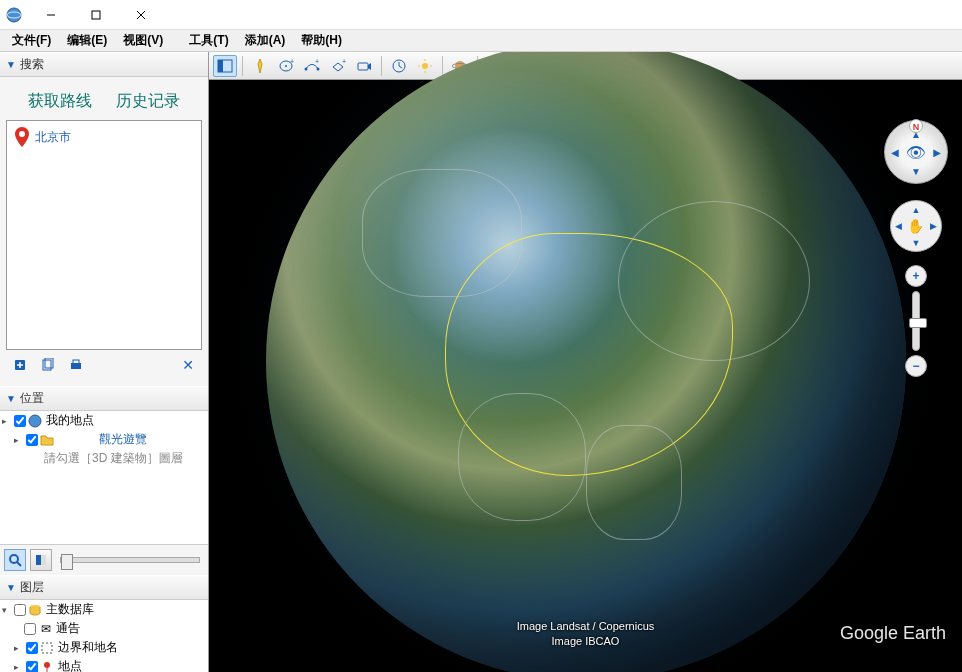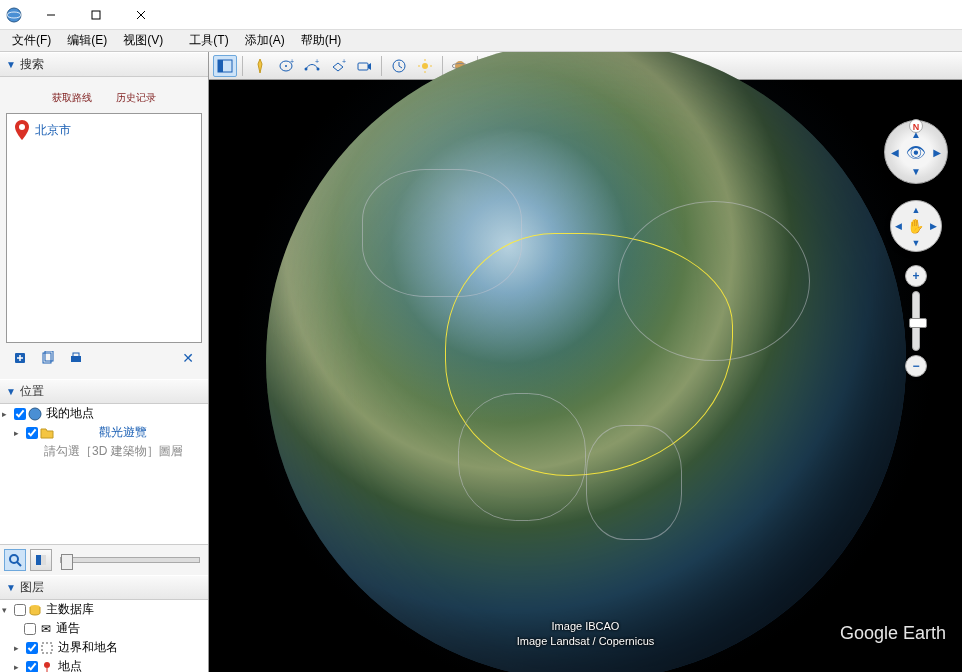--- a/index.html
+++ b/index.html
@@ -6,39 +6,39 @@
 body { width: 962px; height: 672px; overflow: hidden; background: #fff; font-size: 12px; }
 
 
 .titlebar { height: 30px; background: #fff; display: flex; align-items: center; padding: 0 6px; border-bottom: 1px solid #ddd; }
 .titlebar .app-icon { width: 16px; height: 16px; margin-right: 6px; }
 .titlebar .title { flex: 1; color: #333; font-size: 12px; }
 .titlebar .winbtn { width: 45px; height: 28px; display: flex; align-items: center; justify-content: center; color: #333; }
 
 
 .menubar { height: 22px; background: #f0f0f0; display: flex; align-items: center; padding: 0 4px; border-bottom: 1px solid #ccc; }
-.menubar .menu-item { padding: 2px 8px; font-size: 12px; color: #000; }
+.menubar .menu-item { padding: 2px 8px; font-size: 12px; color: #000; font-weight: bold; }
 
 
 .main { display: flex; height: calc(672px - 30px - 22px); }
 
 
 .sidebar { width: 209px; background: #f5f5f5; display: flex; flex-direction: column; border-right: 1px solid #999; }
 
 .panel-header { background: linear-gradient(#fafafa,#e8e8e8); border-top: 1px solid #fff; border-bottom: 1px solid #ccc; padding: 3px 6px; font-size: 12px; color: #333; display: flex; align-items: center; }
 .panel-header .tri { color: #1a5fb4; margin-right: 4px; font-size: 10px; }
 
 
 .search-panel { padding: 6px; background: #f5f5f5; }
 .search-row { display: flex; gap: 4px; }
 .search-input { flex: 1; border: 1px solid #7a7a7a; padding: 3px 4px; font-size: 13px; background: #fff; }
 .search-btn { background: linear-gradient(#fafafa,#e0e0e0); border: 1px solid #888; padding: 2px 10px; font-size: 12px; border-radius: 2px; }
 .search-example { color: #aaa; font-size: 11px; margin-top: 4px; white-space: nowrap; overflow: hidden; }
 .search-tabs { display: flex; gap: 24px; margin-top: 8px; justify-content: center; }
-.search-tabs span { color: #7f1d1d; font-size: 10px; }
+.search-tabs span { color: #0f766e; font-size: 16px; }
 .result-box { margin-top: 8px; background: #fff; border: 1px solid #999; height: 230px; }
 .result-item { display: flex; align-items: center; padding: 6px 8px; gap: 6px; }
 .result-item .pin { color: #d93025; font-size: 16px; }
 .result-item .label { color: #1a5fb4; font-size: 12px; }
 .search-tools { display: flex; gap: 8px; padding: 6px 4px; align-items: center; }
 .tool-icon { width: 20px; height: 18px; display: flex; align-items: center; justify-content: center; color: #1a5fb4; font-size: 14px; border: 1px solid transparent; }
 
 
 .places-body { background: #fff; flex: 1; overflow: hidden; font-size: 12px; }
 .tree-row { display: flex; align-items: center; padding: 1px 2px; gap: 2px; white-space: nowrap; }
@@ -401,22 +401,22 @@
         <div class="globe-borders">
           <div class="china-outline"></div>
           <div class="border-line" style="left:15%;top:20%;width:25%;height:20%;border-radius:40%"></div>
           <div class="border-line" style="left:55%;top:25%;width:30%;height:25%;border-radius:50%"></div>
           <div class="border-line" style="left:30%;top:55%;width:20%;height:20%;border-radius:45%"></div>
           <div class="border-line" style="left:50%;top:60%;width:15%;height:18%;border-radius:40%"></div>
         </div>
       </div>
 
       <div class="attrib">
+        <div>Image Landsat / Copernicus</div>
         <div>Image IBCAO</div>
-        <div>Image Landsat / Copernicus</div>
       </div>
       <div class="ge-logo">Google Earth</div>
 
       <div class="nav-compass">
         <div class="ring">
           <span class="n">N</span>
           <span class="arr u">▲</span>
           <span class="arr d">▼</span>
           <span class="arr l">◀</span>
           <span class="arr r">▶</span>

